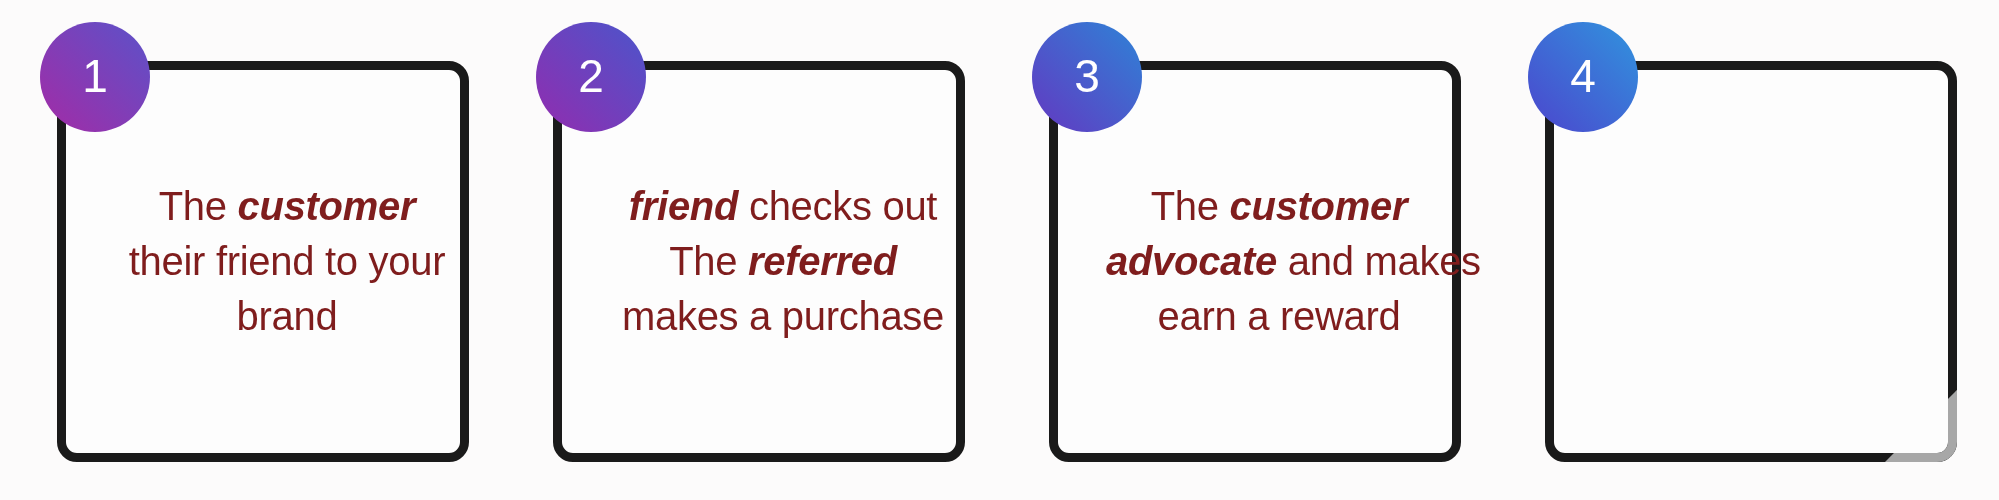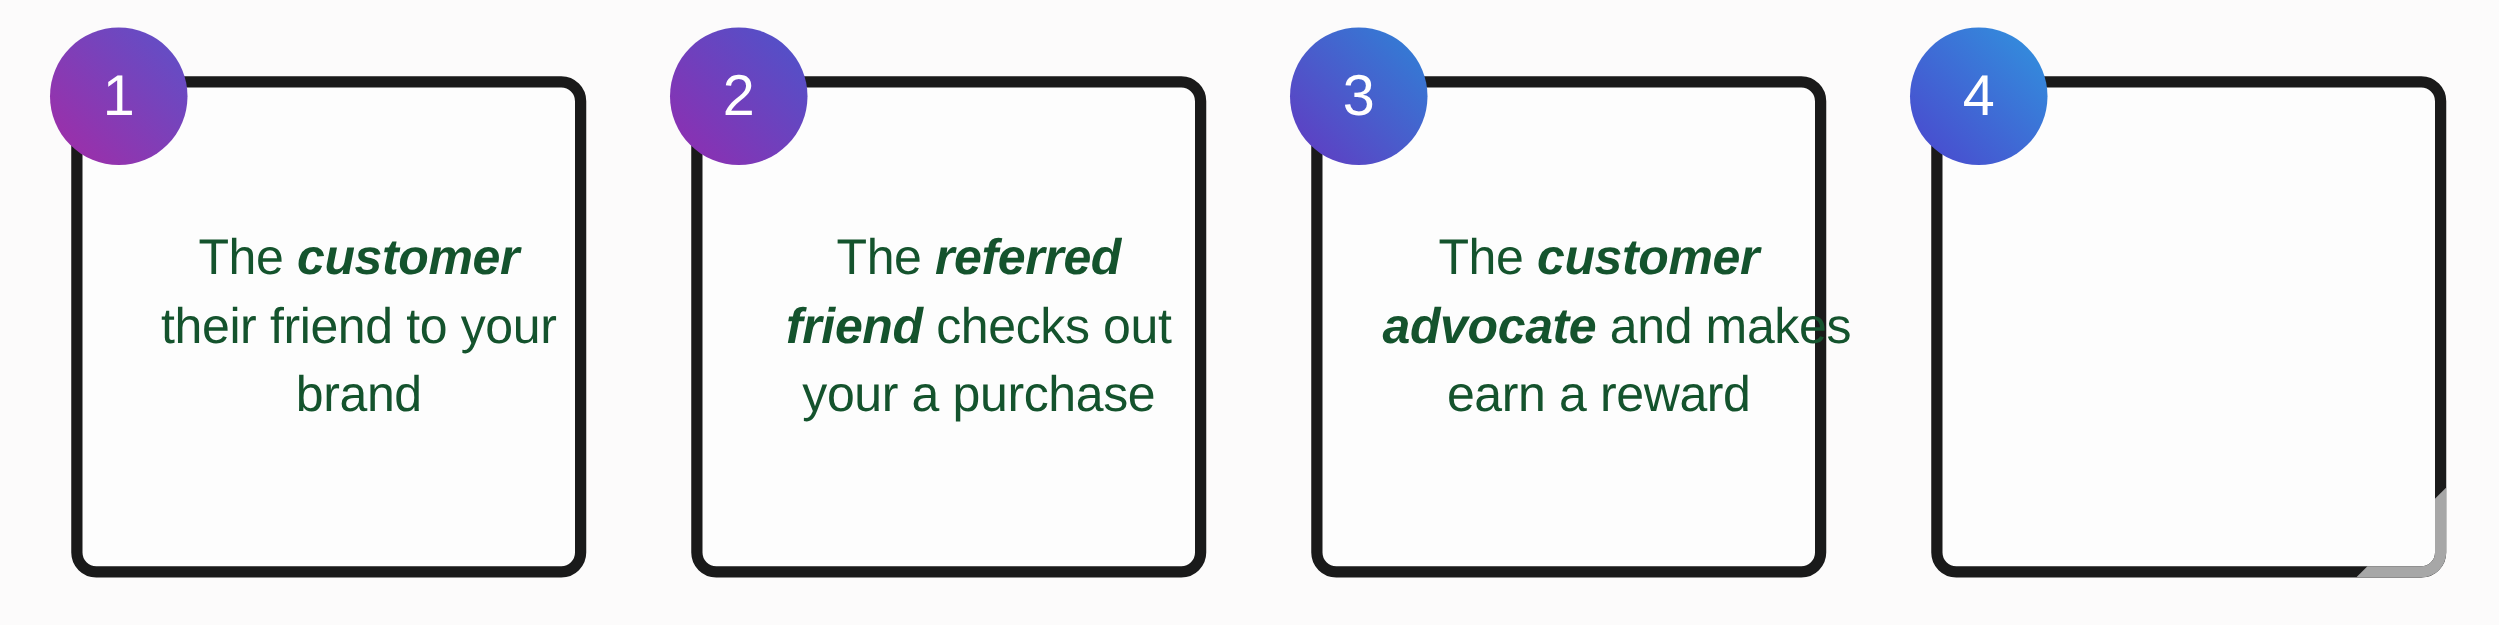--- a/index.html
+++ b/index.html
@@ -40,21 +40,21 @@
   .badge-number {
     color: #ffffff;
     font-size: 46px;
     font-weight: 500;
     line-height: 1;
     padding-bottom: 2px;
   }
   .card-text {
     width: 100%;
     text-align: center;
-    color: #14532d;
+    color: #7f1d1d;
     font-size: 40px;
     line-height: 55px;
     letter-spacing: -0.3px;
     padding-left: 48px;
   }
   .line { white-space: nowrap; }
   .em { font-weight: 700; font-style: italic; }
   .corner-artifact {
     display: none;
     position: absolute;
@@ -84,23 +84,23 @@
           <div class="line"><span>brand</span></div>
         </div>
 
   </div>
 
   <div class="card" style="left: 553px;">
     <div class="badge" style="background: linear-gradient(45deg, rgb(146, 44, 175), rgb(75, 85, 203));">
       <span class="badge-number">2</span>
     </div>
     <div class="card-text">
+          <div class="line"><span class="em">friend</span><span> checks out</span></div>
           <div class="line"><span>The </span><span class="em">referred</span></div>
-          <div class="line"><span class="em">friend</span><span> checks out</span></div>
-          <div class="line"><span>your a purchase</span></div>
+          <div class="line"><span>makes a purchase</span></div>
         </div>
 
   </div>
 
   <div class="card" style="left: 1049px;">
     <div class="badge" style="background: linear-gradient(45deg, rgb(99, 56, 193), rgb(46, 131, 215));">
       <span class="badge-number">3</span>
     </div>
     <div class="card-text">
           <div class="line"><span>The </span><span class="em">customer</span></div>

